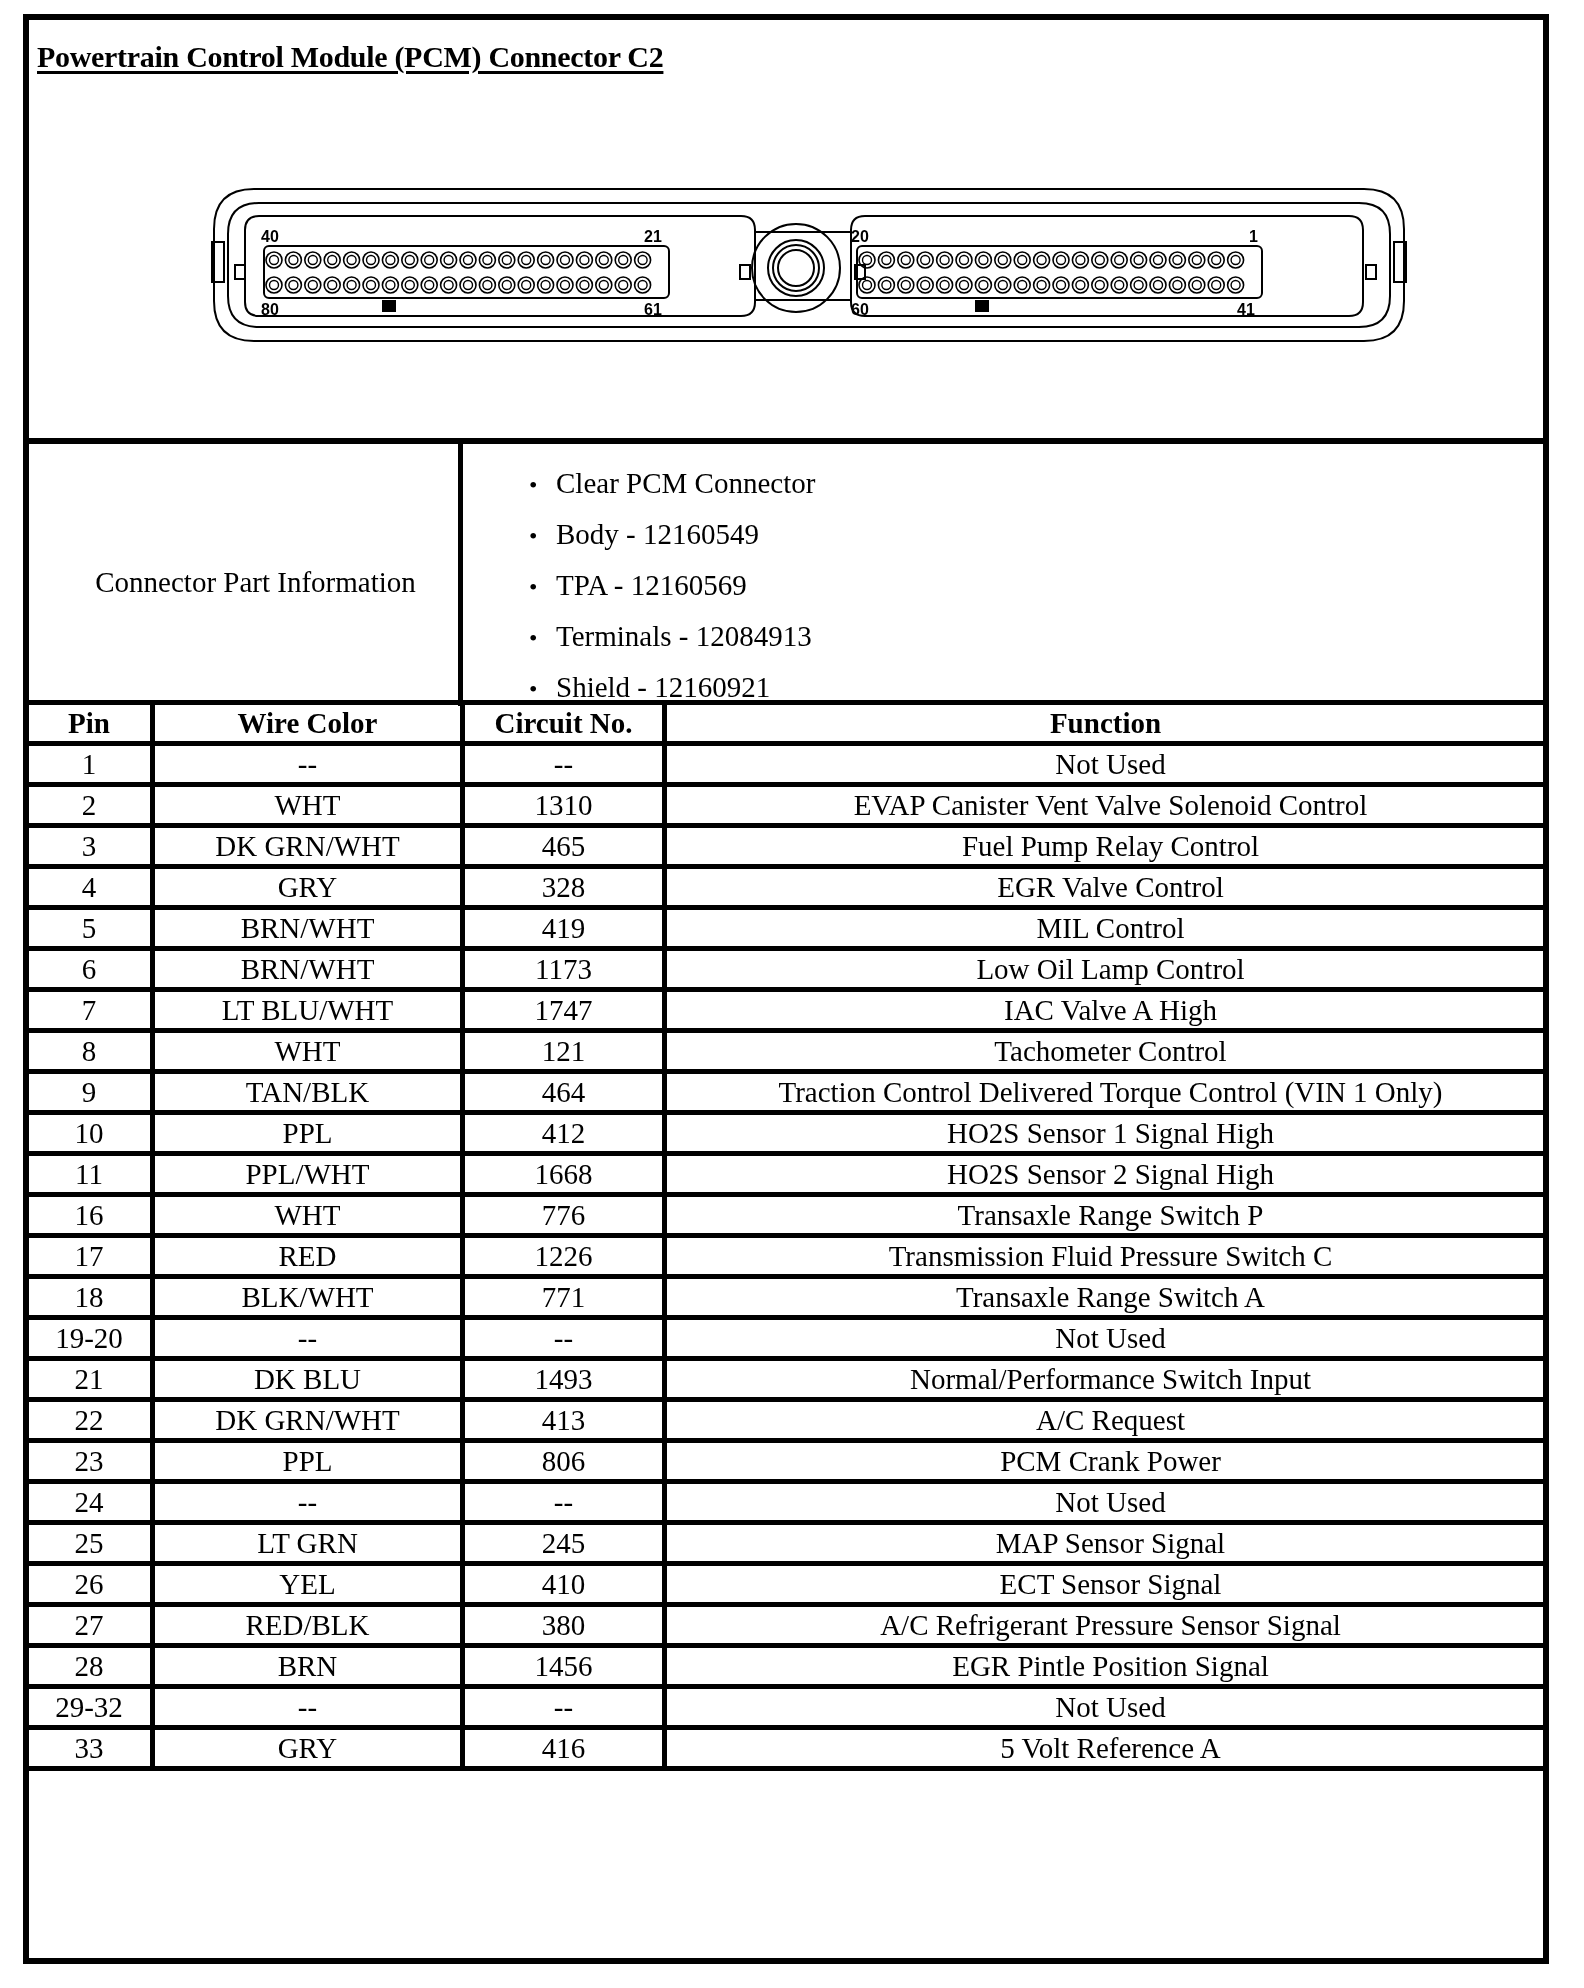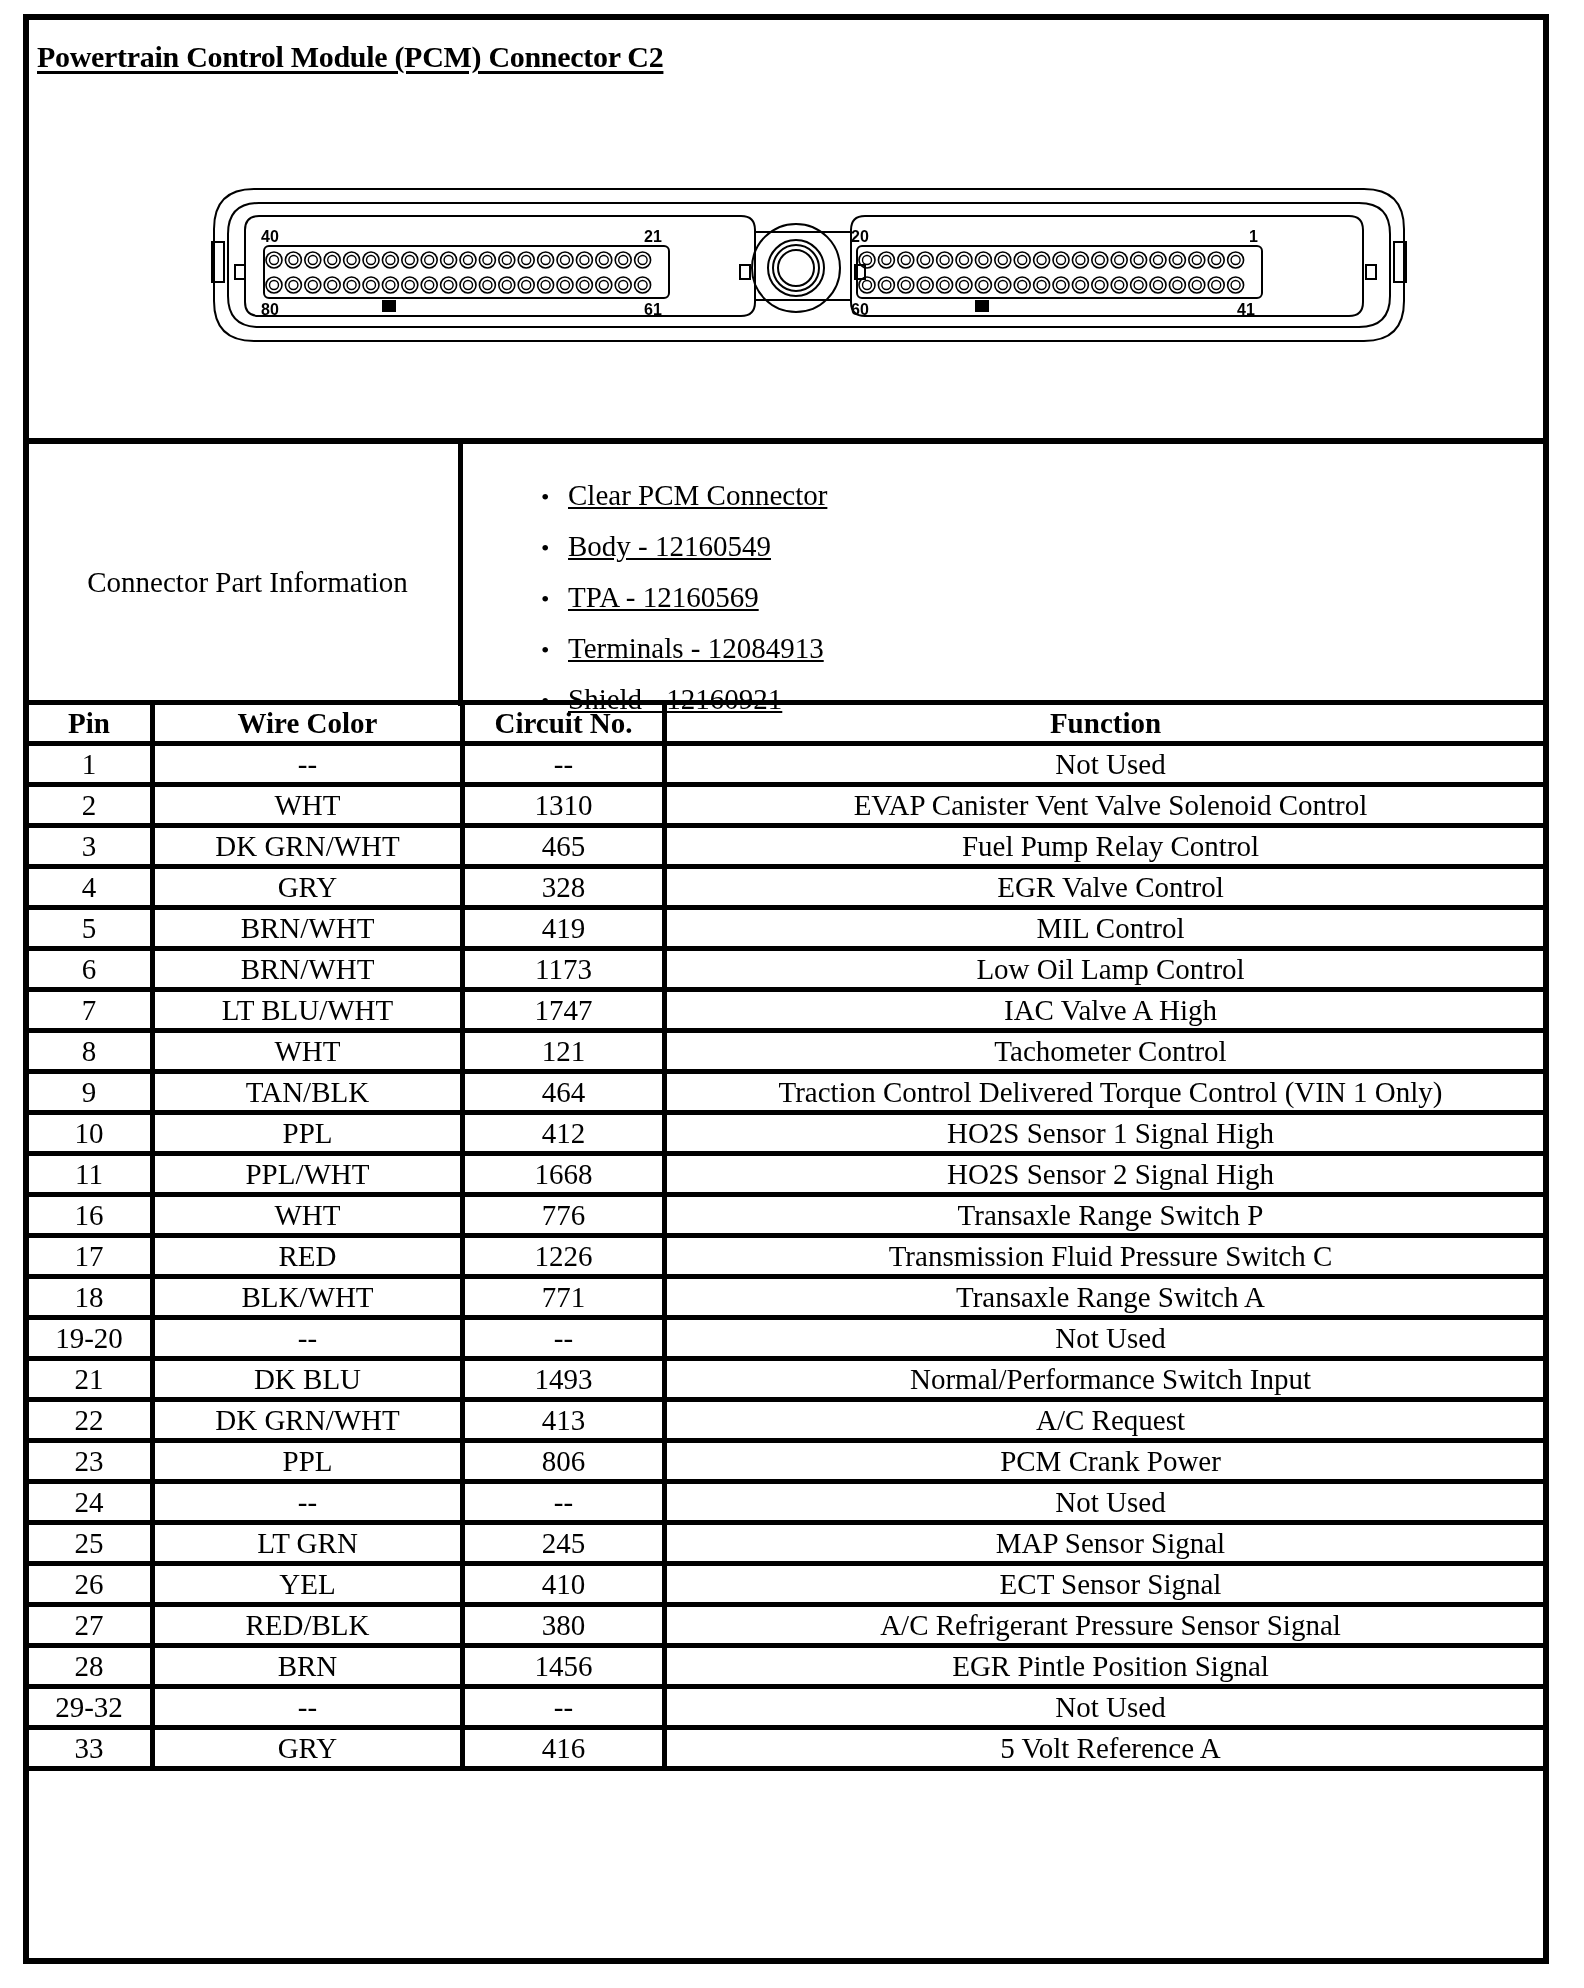--- a/index.html
+++ b/index.html
@@ -12,23 +12,23 @@
   .title-cell { position: absolute; left: 0; top: 0; right: 0; height: 424px; }
   .title { position: absolute; left: 8px; top: 6px; font-size: 30px; font-weight: bold;
            text-decoration: underline; text-decoration-thickness: 3px; text-underline-offset: 4px;
            letter-spacing: -0.3px; white-space: nowrap; margin-top: 14px; }
 
   .diagram { position: absolute; left: 0; top: 0; width: 1526px; height: 424px; }
 
   .hline { position: absolute; left: 0; right: 0; height: 6px; background: #000; }
   .vline { position: absolute; width: 5px; background: #000; }
 
-  .info-label { position: absolute; left: 4px; top: 430px; width: 429px; height: 264px;
+  .info-label { position: absolute; left: 12px; top: 430px; width: 429px; height: 264px;
                 display: flex; align-items: center; justify-content: center; font-size: 29px; }
-  .info-list { position: absolute; left: 496px; top: 434px; margin: 16px; padding: 0; list-style: none; font-size: 29px; text-decoration: underline; }
+  .info-list { position: absolute; left: 496px; top: 434px; margin: 4px; padding: 0; list-style: none; font-size: 29px; }
   .info-list li { height: 51px; line-height: 51px; white-space: nowrap; }
   .info-list .bullet { display: inline-block; width: 27px; font-size: 24px; }
 
   table.pins { position: absolute; left: -6px; top: 680px; border-collapse: collapse; table-layout: fixed;
                width: 1526px; border-radius: 32px; }
   table.pins th, table.pins td { border: 5px solid #000; height: 36px; padding: 0; font-size: 29px;
                line-height: 36px; white-space: nowrap; overflow: hidden; }
   table.pins th { font-weight: bold; text-align: center; }
   table.pins td.c { text-align: center; }
   table.pins td.f { text-align: center; padding-left: 10px; }

